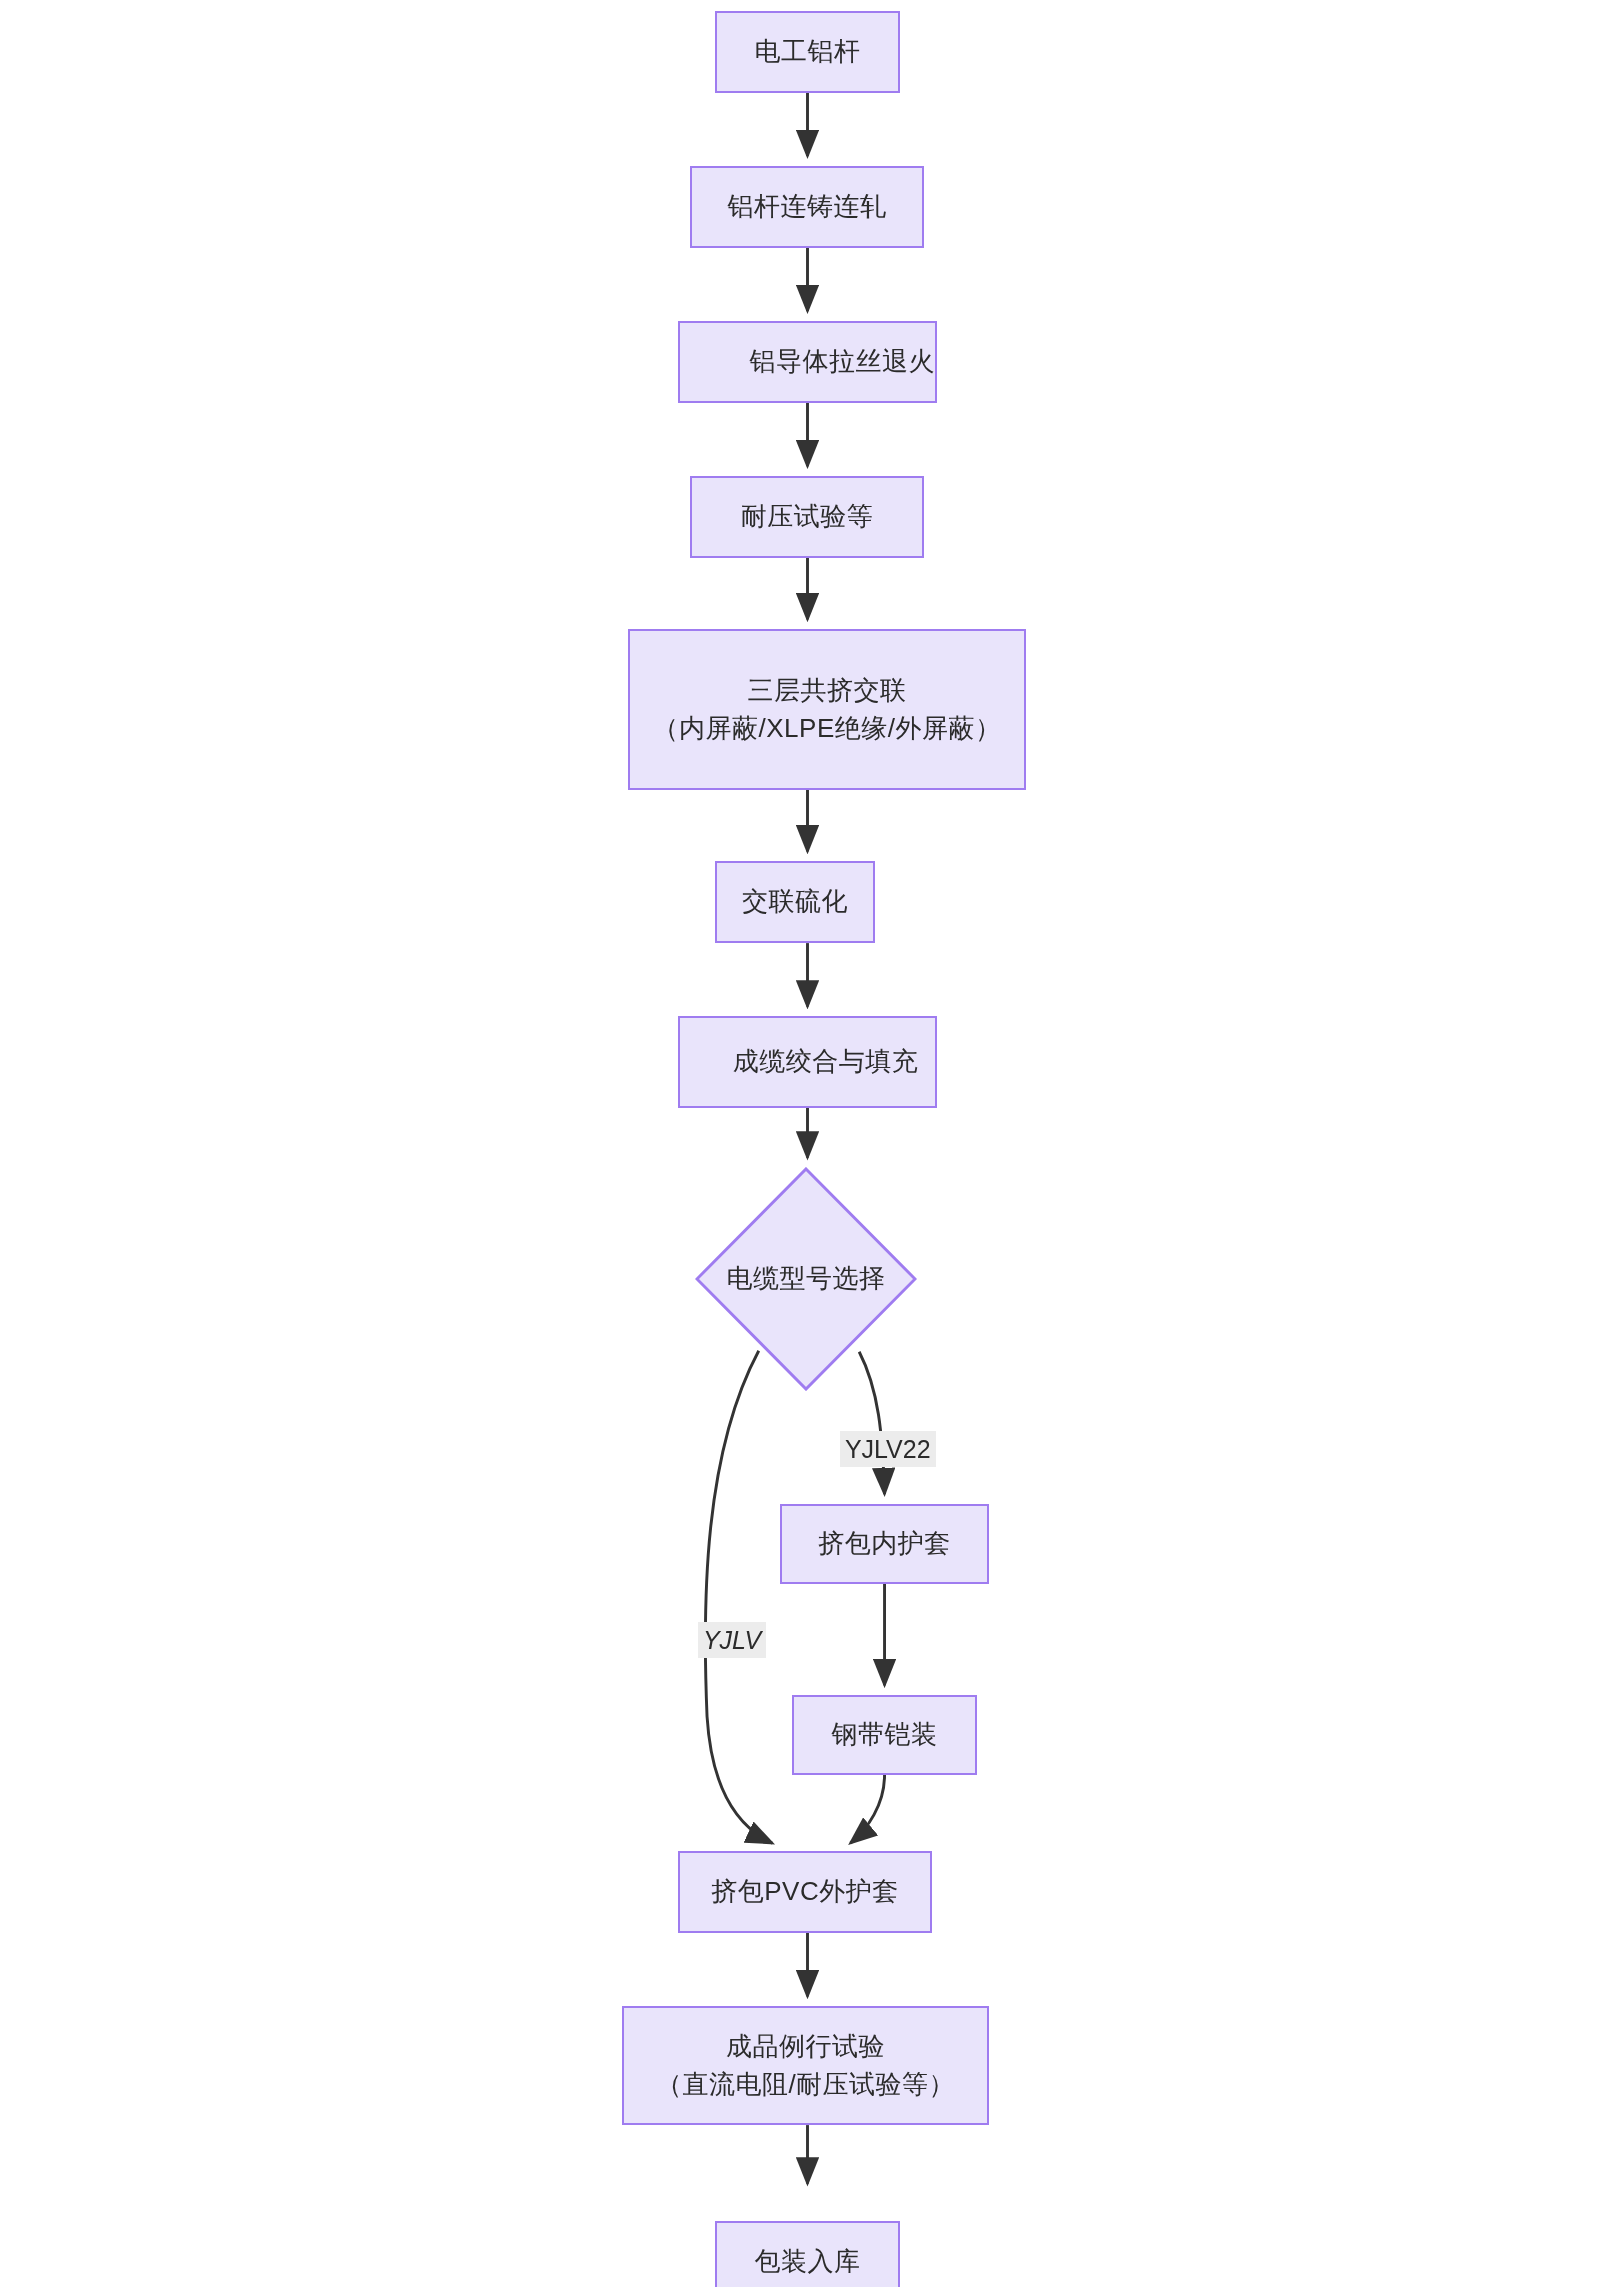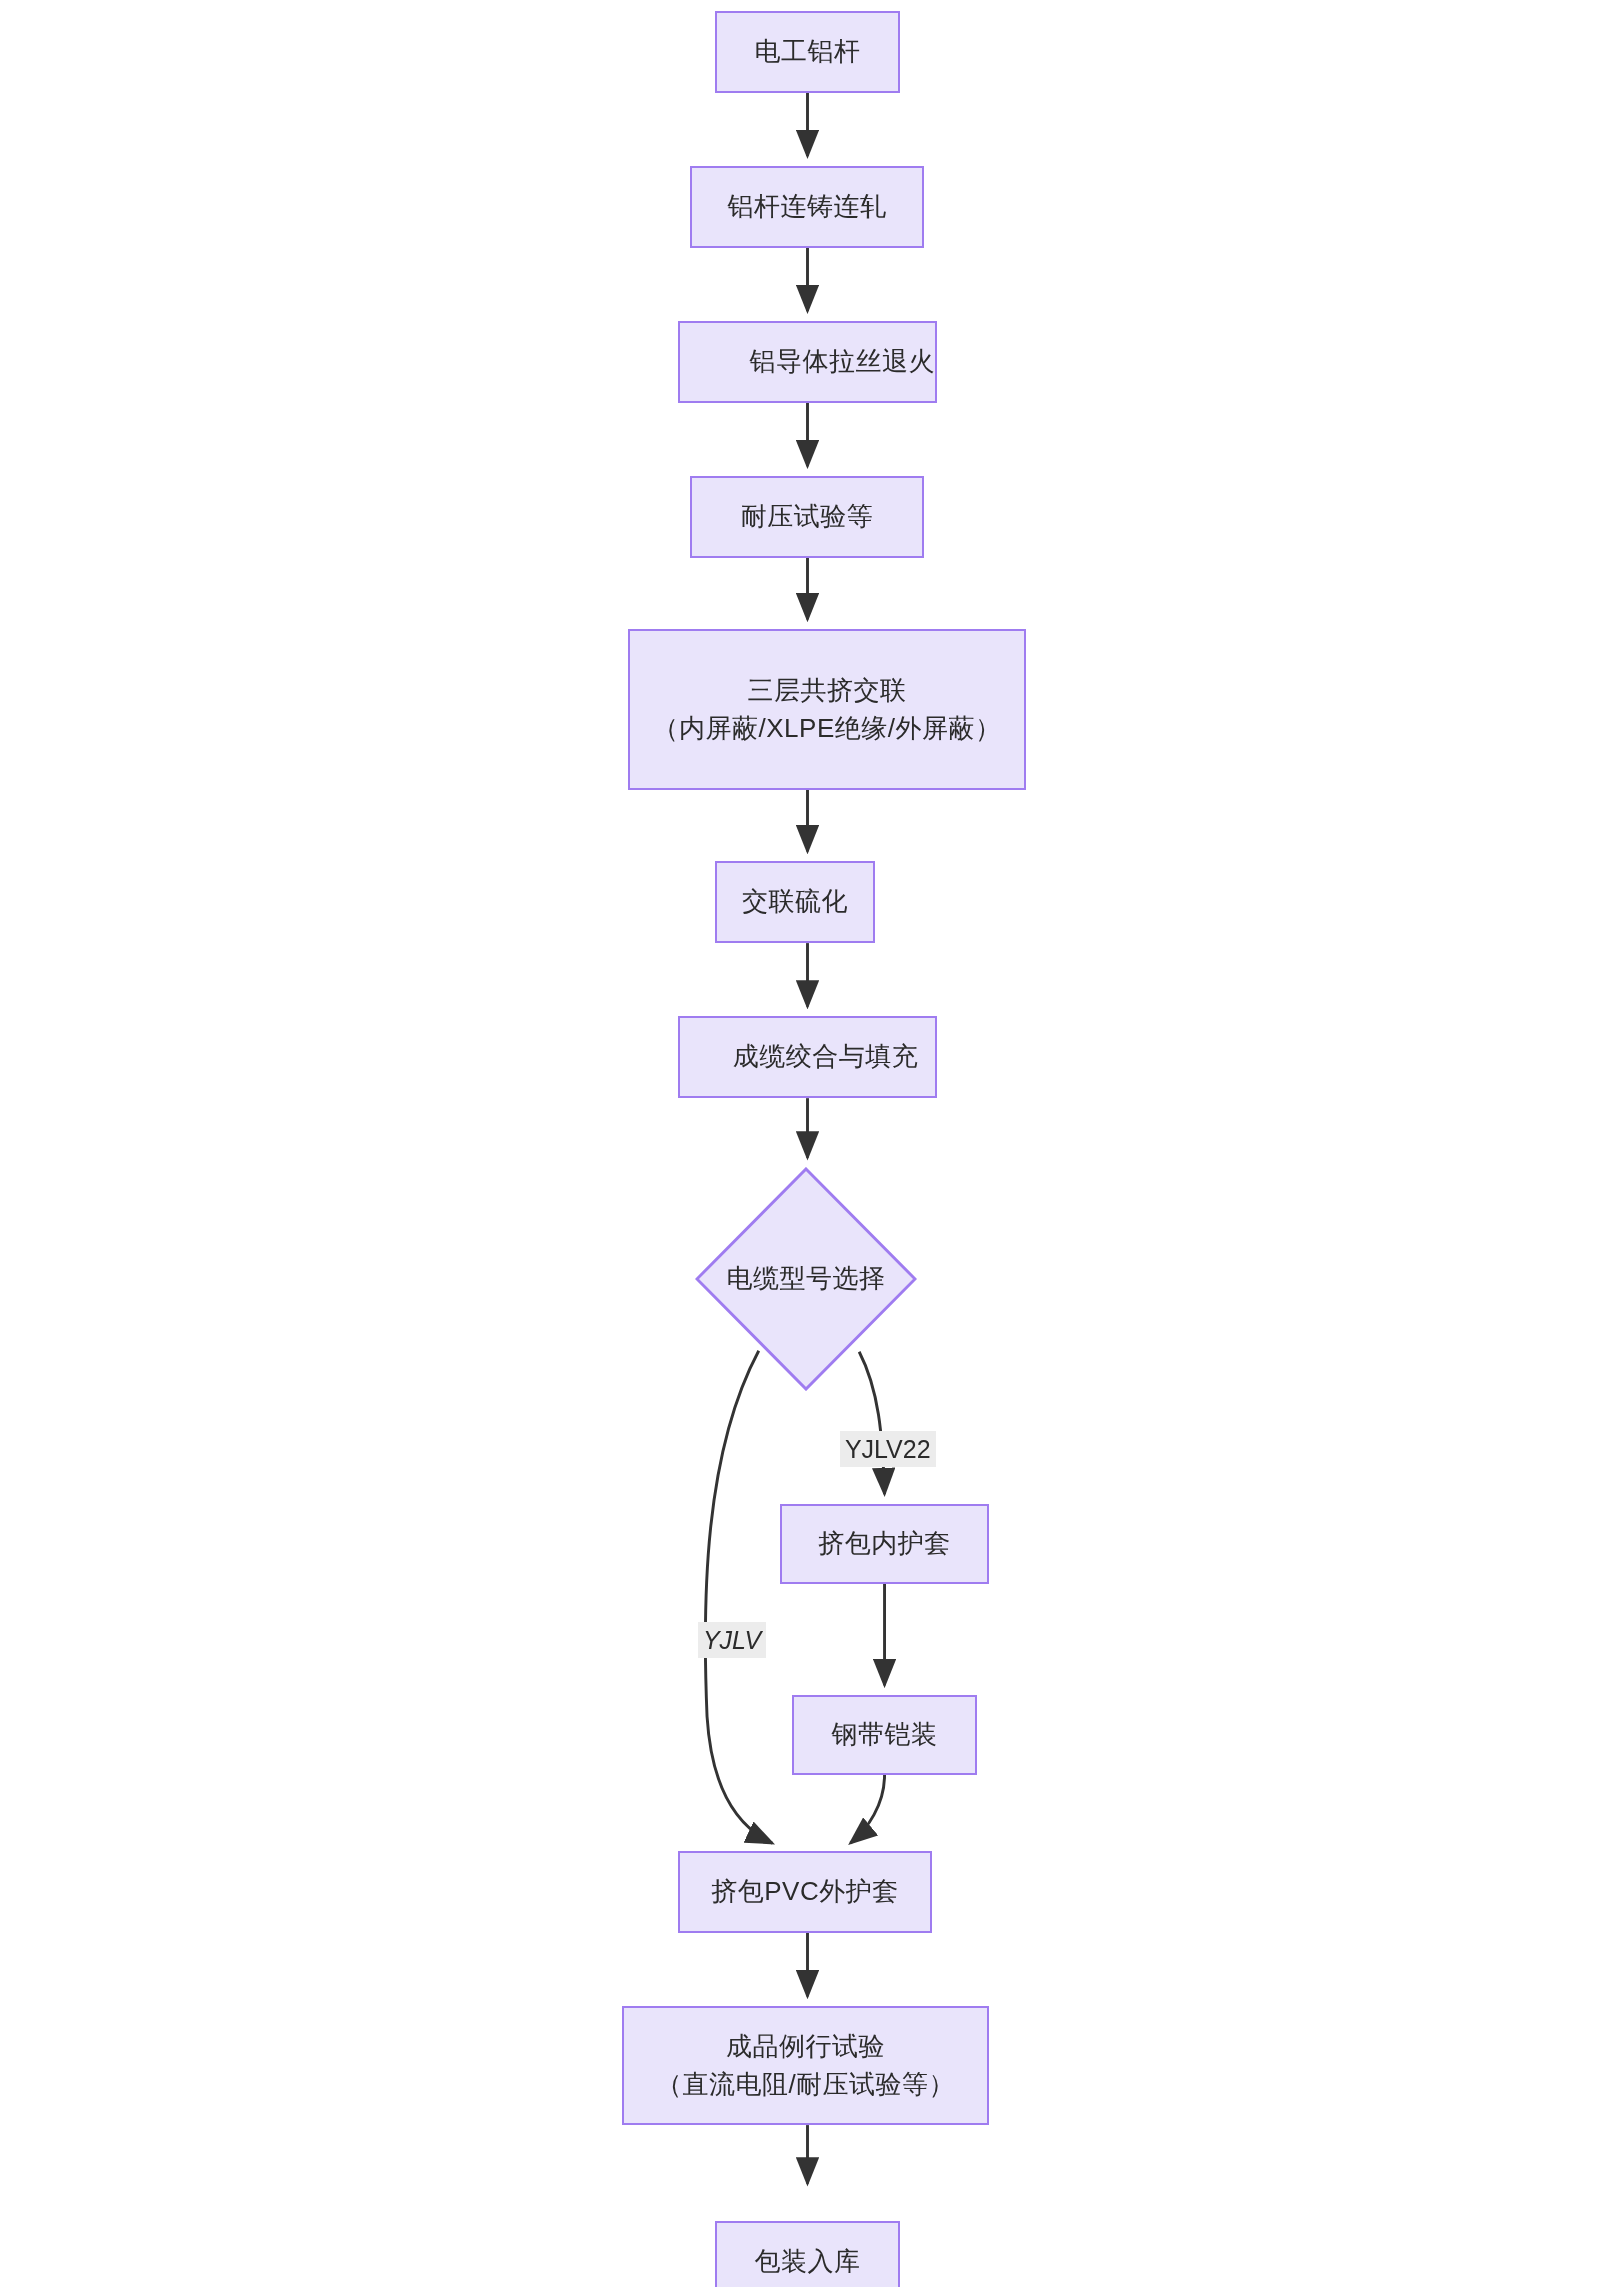--- a/index.html
+++ b/index.html
@@ -121,21 +121,21 @@
 
   <div class="node" style="left:628px; top:629px; width:398px; height:161px;">
     <span>三层共挤交联
 （内屏蔽/XLPE绝缘/外屏蔽）</span>
   </div>
 
   <div class="node" style="left:715px; top:861px; width:160px; height:82px;">
     <span>交联硫化</span>
   </div>
 
-  <div class="node" style="left:678px; top:1016px; width:259px; height:82px;padding-left:36px;">
+  <div class="node" style="left:678px; top:1016px; width:259px; height:92px;padding-left:36px;">
     <span>成缆绞合与填充</span>
   </div>
 
   <div class="node decision" style="left:695px; top:1167px; width:222px; height:224px;">
     <svg class="diamond-shape" viewBox="0 0 228 230" preserveAspectRatio="none">
       <polygon points="114,2 226,115 114,228 2,115" fill="#e9e4fb" stroke="#9f7cf0" stroke-width="3"></polygon>
     </svg>
     <span class="diamond-label">电缆型号选择</span>
   </div>
 

